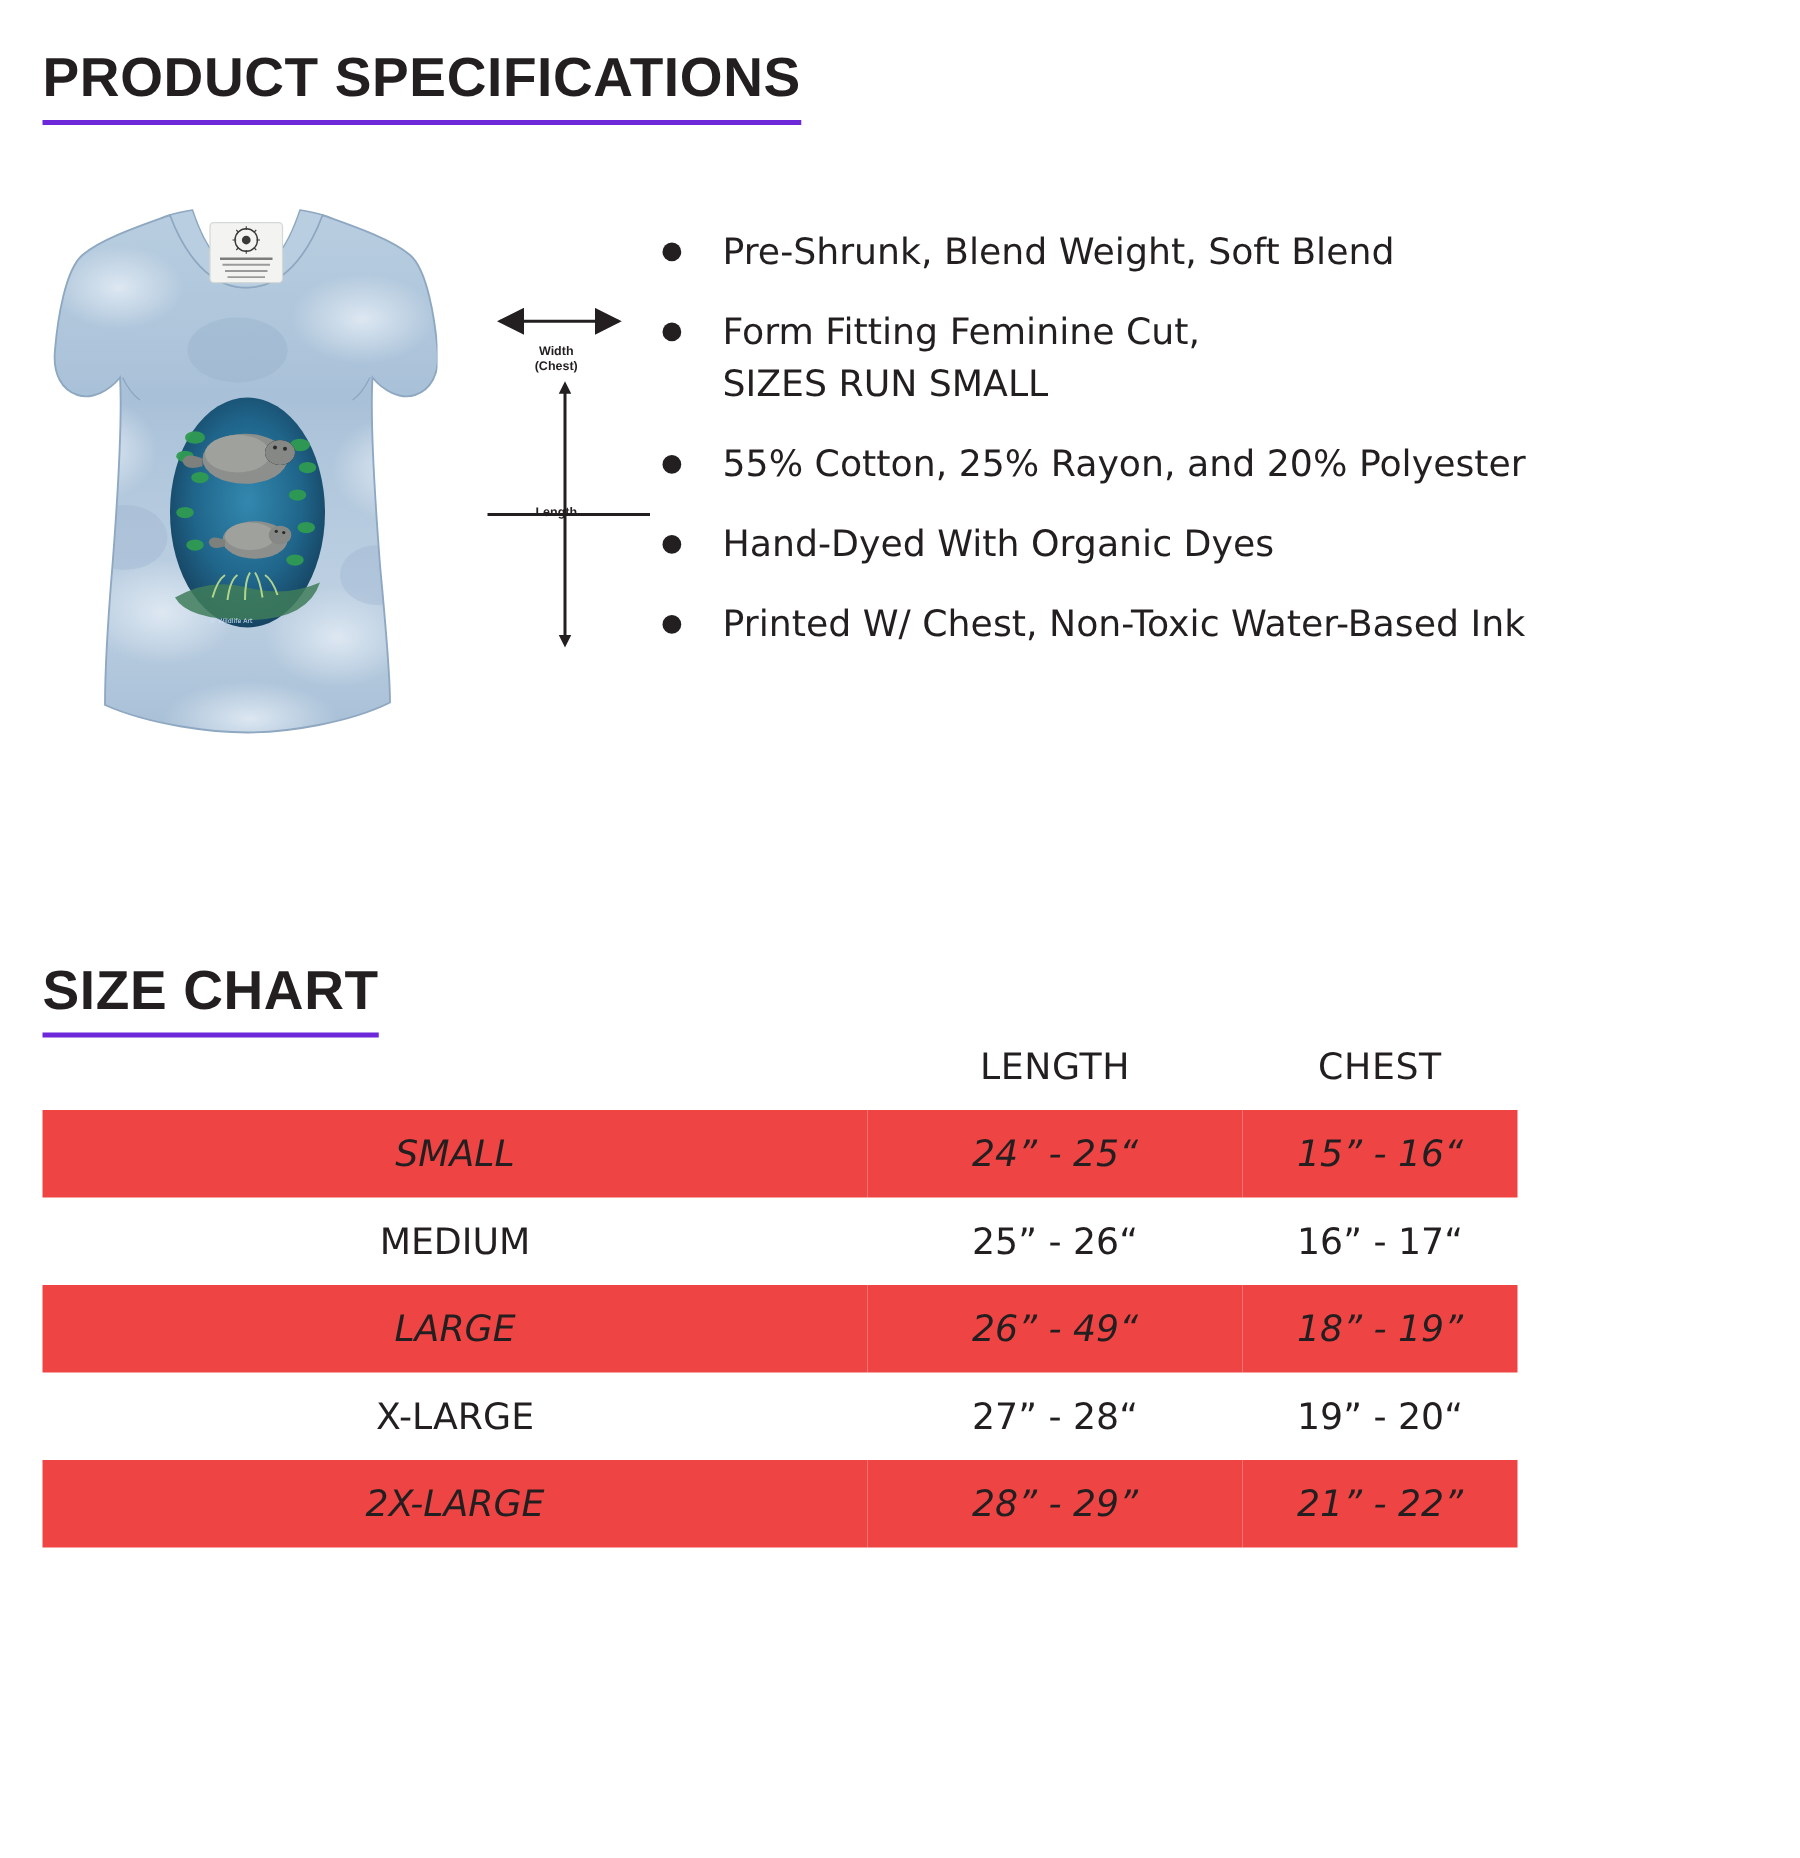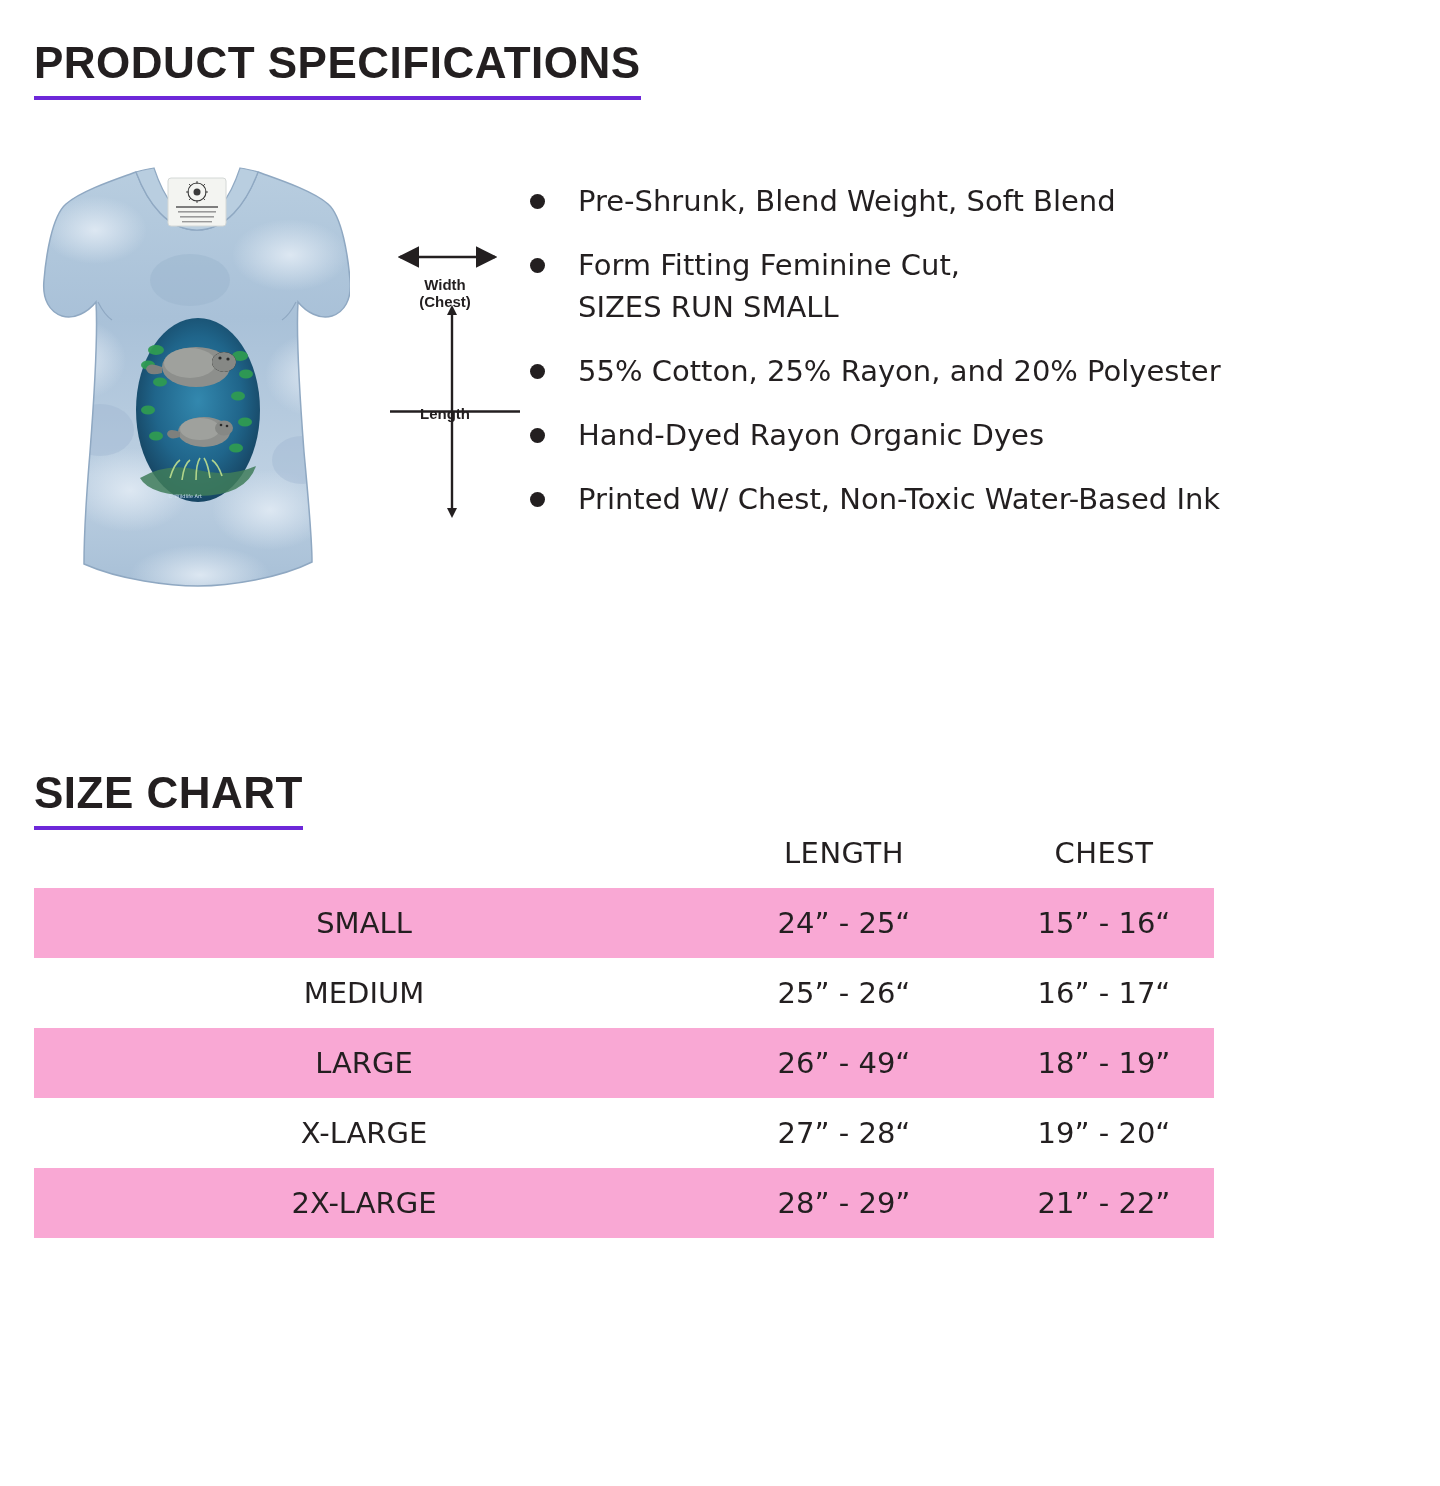--- a/index.html
+++ b/index.html
@@ -56,21 +56,21 @@
     position: absolute;
     left: 390px;
     top: 235px;
     width: 130px;
     height: 290px;
   }
   .measure-label {
     position: absolute;
     font-family: "Liberation Sans", sans-serif;
     font-weight: bold;
-    font-size: 15px;
+    font-size: 10px;
     color: #231f20;
     text-align: center;
     line-height: 1.15;
     width: 110px;
   }
   #width-label { left: 0px; top: 41px; }
   #length-label { left: 0px; top: 170px; }
 
   
   #spec-list {
@@ -126,21 +126,22 @@
   #size-table th.col-length { width: 300px; }
   #size-table th.col-chest { width: 220px; }
   #size-table td {
     font-size: 29px;
     color: #231f20;
     text-align: center;
     height: 68px;
     vertical-align: middle;
   }
   #size-table tr.shaded td {
-    background: #f9a8d4;
+    background: #ef4444;
+    font-style: italic;
   }
 </style>
 </head>
 <body>
 
 <div id="product-spec-heading-wrap">
   <div class="section-heading">PRODUCT SPECIFICATIONS</div>
 </div>
 
 <div id="shirt-figure">
@@ -298,21 +299,21 @@
     <span class="bullet-dot"></span>
     <span>Form Fitting Feminine Cut,</span>
     <span class="spec-sub">SIZES RUN SMALL</span>
   </li>
   <li>
     <span class="bullet-dot"></span>
     <span>55% Cotton, 25% Rayon, and 20% Polyester</span>
   </li>
   <li>
     <span class="bullet-dot"></span>
-    <span>Hand-Dyed Rayon Organic Dyes</span>
+    <span>Hand-Dyed With Organic Dyes</span>
   </li>
   <li>
     <span class="bullet-dot"></span>
     <span>Printed W/ Chest, Non-Toxic Water-Based Ink</span>
   </li>
 </ul>
 
 <div id="size-chart-heading-wrap">
   <div class="section-heading">SIZE CHART</div>
 </div>

